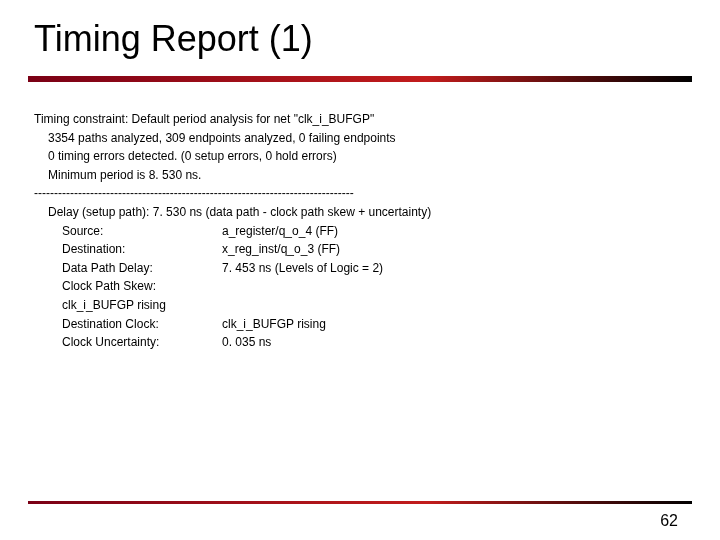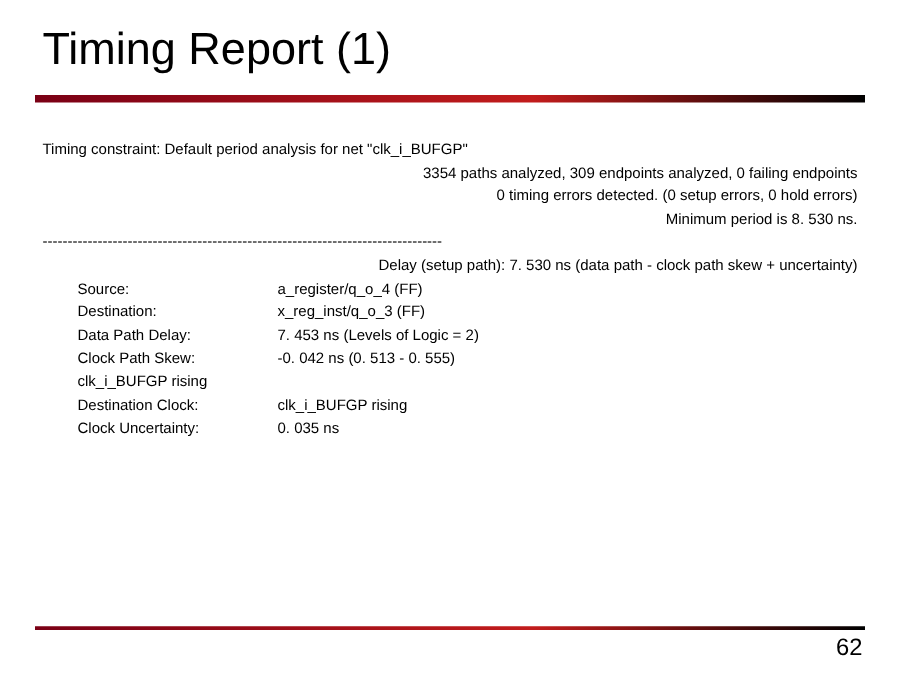--- a/index.html
+++ b/index.html
@@ -25,44 +25,44 @@
     margin: 10px 28px 0 28px;
     height: 6px;
     background: linear-gradient(to right, #7a0015 0%, #c21c1c 60%, #000 100%);
   }
   .content {
     padding: 28px 34px 0 34px;
     font-size: 12px;
     line-height: 1.55;
     color: #000;
   }
-  .ind1 { margin-left: 14px; text-align: right; }
+  .ind1 { margin-left: 14px; }
   .ind2 { margin-left: 28px; }
   .sep {
     font-family: Arial, Helvetica, sans-serif;
     letter-spacing: 0;
     white-space: nowrap;
     overflow: hidden;
   }
   .row { display: flex; }
   .lbl { width: 160px; flex: 0 0 auto; }
   .val { flex: 1 1 auto; }
   .footer-line {
     position: absolute;
     left: 28px;
     right: 28px;
     bottom: 36px;
     height: 3px;
     background: linear-gradient(to right, #7a0015 0%, #c21c1c 60%, #000 100%);
   }
   .page-num {
     position: absolute;
-    right: 30px;
+    right: 42px;
     bottom: 10px;
-    font-size: 19px;
+    font-size: 16px;
     color: #000;
   }
 </style>
 </head>
 <body>
 
 <div class="title-area">
   <h1 class="title">Timing Report (1)</h1>
 </div>
 <div class="title-underline"></div>
@@ -82,21 +82,20 @@
   <div class="row ind2">
     <div class="lbl">Destination:</div>
     <div class="val">x_reg_inst/q_o_3 (FF)</div>
   </div>
   <div class="row ind2">
     <div class="lbl">Data Path Delay:</div>
     <div class="val">7. 453 ns (Levels of Logic = 2)</div>
   </div>
   <div class="row ind2">
     <div class="lbl">Clock Path Skew:</div>
-    <div class="val"> -0. 042 ns (0. 513 - 0. 555)</div>
   </div>
   <div class="row ind2">
     <div class="val">clk_i_BUFGP rising</div>
   </div>
   <div class="row ind2">
     <div class="lbl">Destination Clock:</div>
     <div class="val">clk_i_BUFGP rising</div>
   </div>
   <div class="row ind2">
     <div class="lbl">Clock Uncertainty:</div>

